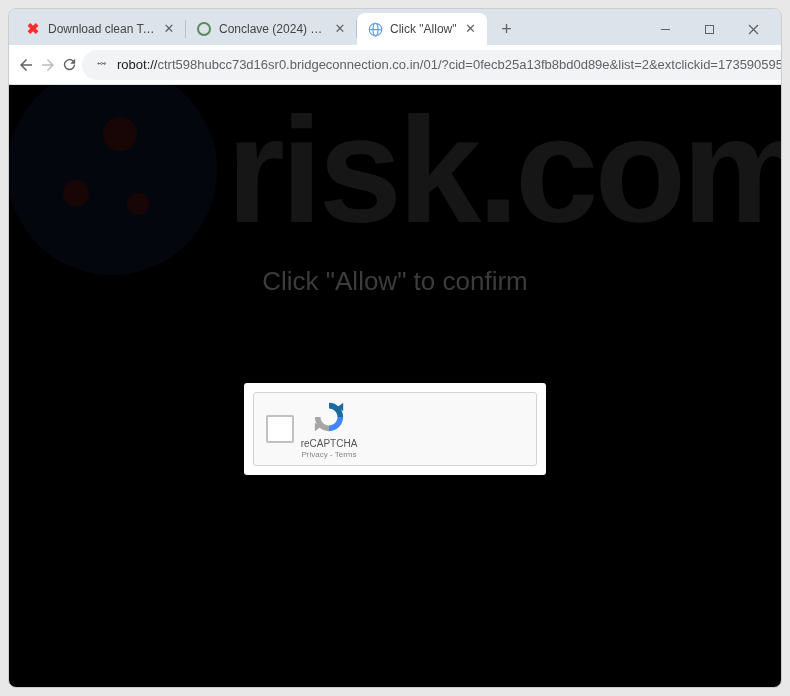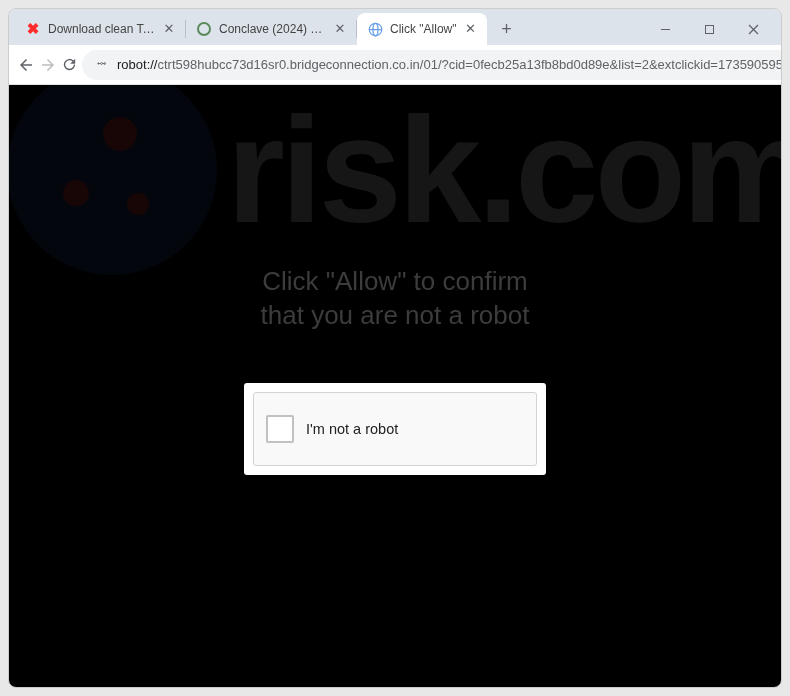--- a/index.html
+++ b/index.html
@@ -137,24 +137,33 @@
           <div class="wm-dot" style="width:34px;height:34px;top:52px;left:96px"></div>
           <div class="wm-dot" style="width:26px;height:26px;top:115px;left:56px"></div>
           <div class="wm-dot" style="width:22px;height:22px;top:128px;left:120px"></div>
         </div>
         <div class="wm-text">risk.com</div>
       </div>
     </div>
 
     <div class="headline">
       <div>Click "Allow" to confirm</div>
-      <div>that you are not a robot</div>
     </div>
 
     <div class="captcha-card">
       <div class="captcha-inner">
         <div class="captcha-check"></div>
-        <div class="captcha-label">I'm not a robot</div>
+        <div class="captcha-badge">
+          <svg viewBox="0 0 48 48">
+            <path d="M44 24c0-11-9-20-20-20v8c6.6 0 12 5.4 12 12h8z" fill="#1c6ba0"></path>
+            <path d="M24 44c11 0 20-9 20-20h-8c0 6.6-5.4 12-12 12v8z" fill="#4285f4"></path>
+            <path d="M4 24c0 11 9 20 20 20v-8c-6.6 0-12-5.4-12-12H4z" fill="#a6a6a6"></path>
+            <polygon points="36,10 44,4 44,16" fill="#1c6ba0"></polygon>
+            <polygon points="12,38 4,44 4,32" fill="#a6a6a6"></polygon>
+          </svg>
+          <div class="captcha-brand">reCAPTCHA</div>
+          <div class="captcha-links">Privacy - Terms</div>
+        </div>
       </div>
     </div>
   </div>
 
 </div>
 
 </body></html>

